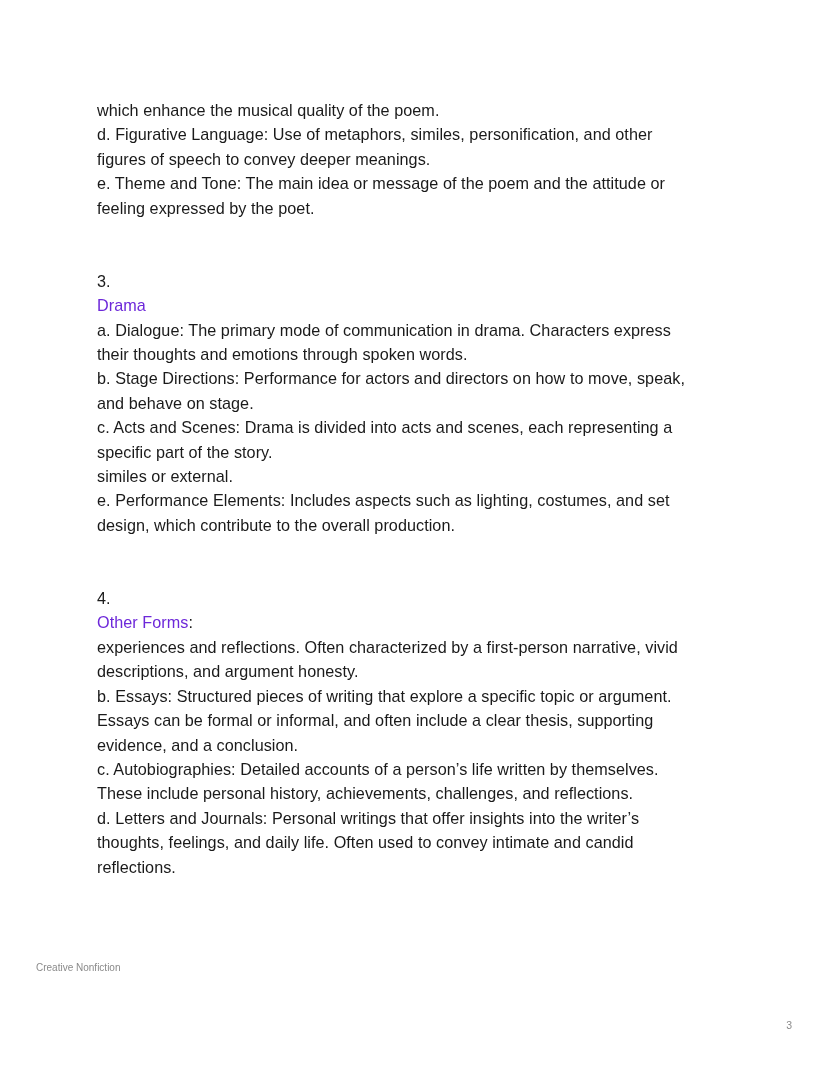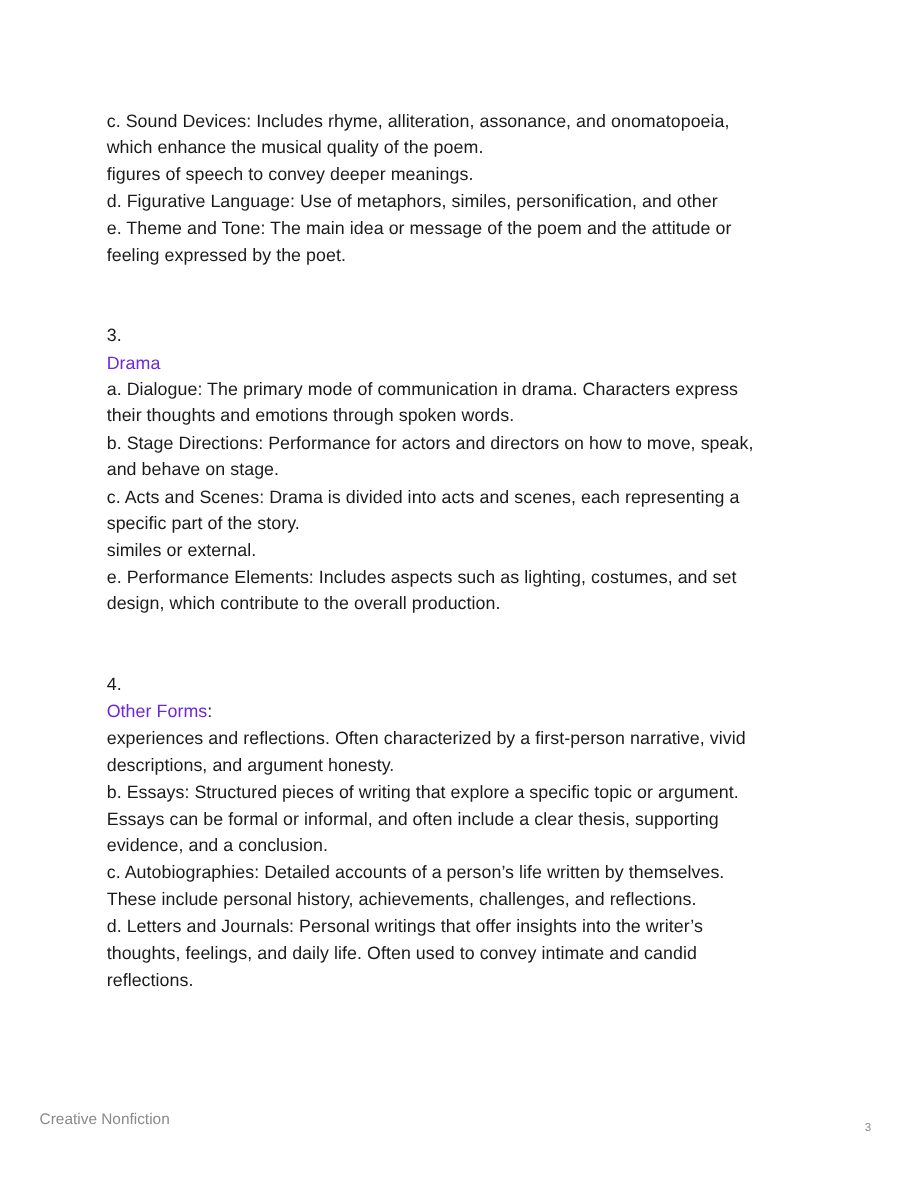--- a/index.html
+++ b/index.html
@@ -30,42 +30,41 @@
     }
     .section-gap {
       height: 24.4px;
     }
     .heading {
       color: #6d28d9;
     }
     .footer-left {
       position: absolute;
       left: 36px;
-      top: 1009px;
-      font-size: 14px;
+      top: 962px;
+      font-size: 10px;
       color: #8a8a8a;
     }
     .footer-right {
       position: absolute;
       right: 36px;
       top: 1019px;
       font-size: 10.5px;
       color: #8a8a8a;
     }
   </style>
 </head>
 <body>
 
 <div class="page-body">
 
   <div>
-    <span class="line">c. Sound Devices: Includes rhyme, alliteration, assonance, and onomatopoeia,</span>
     <span class="line">which enhance the musical quality of the poem.</span>
+    <span class="line">d. Figurative Language: Use of metaphors, similes, personification, and other</span>
     <span class="line">figures of speech to convey deeper meanings.</span>
-    <span class="line">d. Figurative Language: Use of metaphors, similes, personification, and other</span>
     <span class="line">e. Theme and Tone: The main idea or message of the poem and the attitude or</span>
     <span class="line">feeling expressed by the poet.</span>
   </div>
 
   <div class="section-gap"></div>
   <div class="section-gap"></div>
 
   <div>
     <span class="line">3.</span>
     <span class="line heading">Drama</span>

